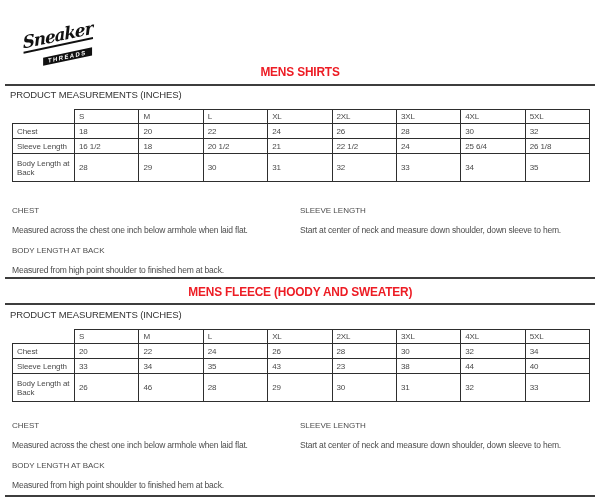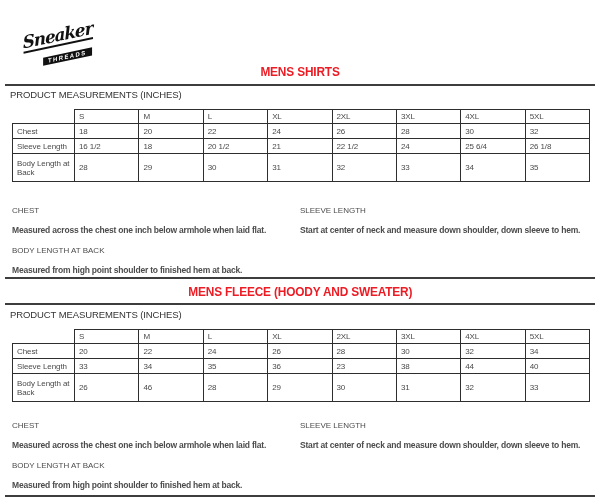--- a/index.html
+++ b/index.html
@@ -76,21 +76,21 @@
   table.size-table td.blank { border: none; }
   tr.hdr-row    { height: 14px; }
   tr.data-row   { height: 15px; }
   tr.tall-row   { height: 28px; }
 
   
   .notes-col { position: absolute; font-size: 8.5px; color: #4c4c4c; }
   .notes-left  { left: 12px;  width: 282px; }
   .notes-right { left: 300px; width: 285px; }
   .note-heading { font-size: 8px; margin-bottom: 7px; letter-spacing: 0; }
-  .note-text { line-height: 16px; margin-bottom: 8px; font-weight: bold; }
+  .note-text { line-height: 16px; margin-bottom: 8px; }
 </style>
 </head>
 <body>
 
 <div class="logo">
   <div class="logo-script">Sneaker</div><br>
   <div class="logo-banner">THREADS</div>
 </div>
 
 <div class="section-title" style="top:64px">
@@ -212,21 +212,21 @@
     <td>28</td>
     <td>30</td>
     <td>32</td>
     <td>34</td>
   </tr>
   <tr class="data-row">
     <th>Sleeve Length</th>
     <td>33</td>
     <td>34</td>
     <td>35</td>
-    <td>36</td>
+    <td>43</td>
     <td>23</td>
     <td>38</td>
     <td>44</td>
     <td>40</td>
   </tr>
   <tr class="tall-row">
     <th>Body Length at Back</th>
     <td>26</td>
     <td>46</td>
     <td>28</td>

